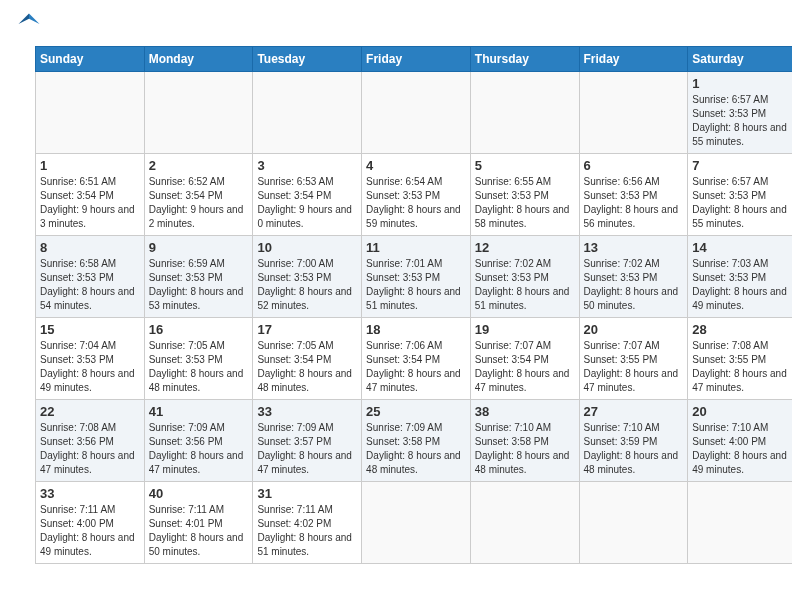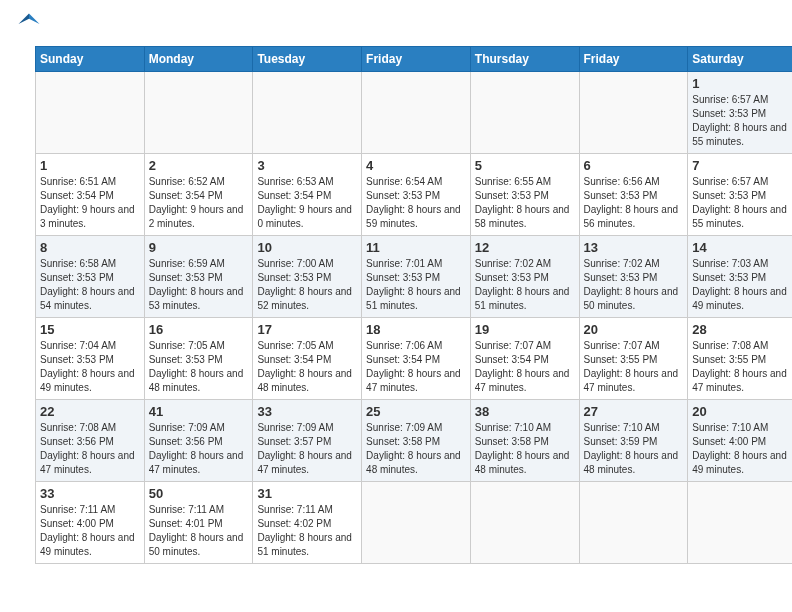--- a/index.html
+++ b/index.html
@@ -271,21 +271,21 @@
         <span class="day-num">20</span>
         <span class="day-info">Sunrise: 7:10 AM<br>Sunset: 4:00 PM<br>Daylight: 8 hours and 49 minutes.</span>
       </td>
         </tr>
         <tr>
           <td>
         <span class="day-num">33</span>
         <span class="day-info">Sunrise: 7:11 AM<br>Sunset: 4:00 PM<br>Daylight: 8 hours and 49 minutes.</span>
       </td>
           <td>
-        <span class="day-num">50</span>
+        <span class="day-num">40</span>
         <span class="day-info">Sunrise: 7:11 AM<br>Sunset: 4:01 PM<br>Daylight: 8 hours and 50 minutes.</span>
       </td>
           <td>
         <span class="day-num">31</span>
         <span class="day-info">Sunrise: 7:11 AM<br>Sunset: 4:02 PM<br>Daylight: 8 hours and 51 minutes.</span>
       </td>
           <td class="empty-cell"></td>
           <td class="empty-cell"></td>
           <td class="empty-cell"></td>
           <td class="empty-cell"></td>

